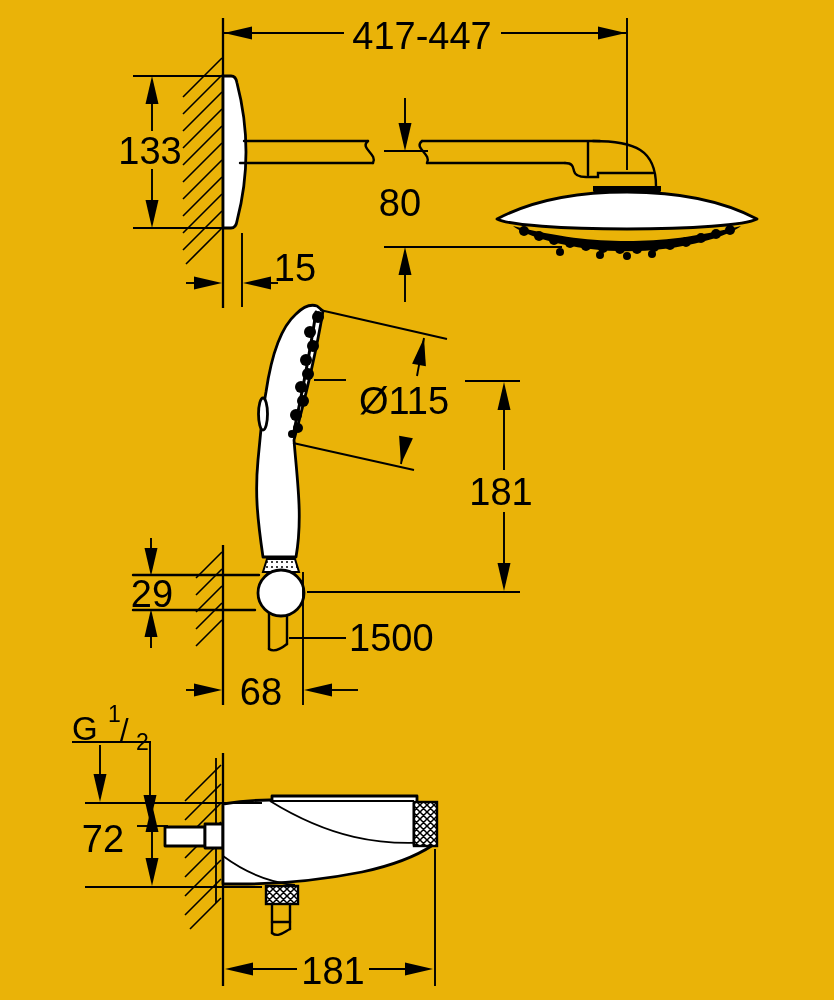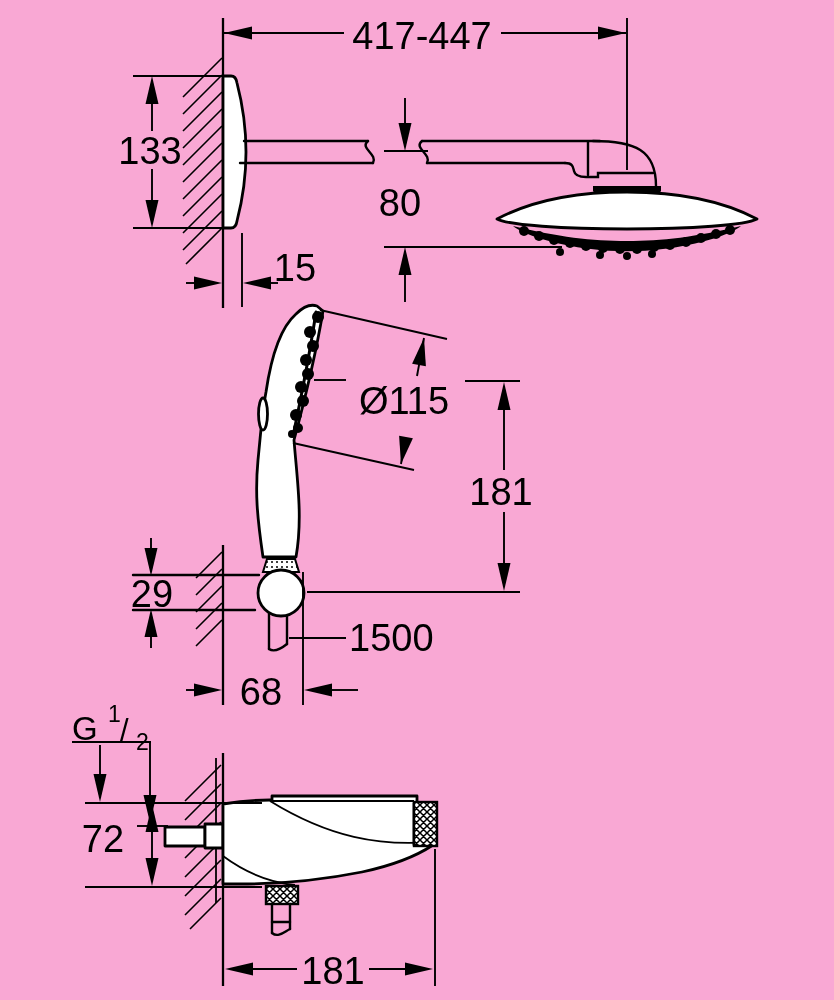--- a/index.html
+++ b/index.html
@@ -1,19 +1,19 @@
 <!DOCTYPE html>
 <html><head>
 <meta charset="utf-8">
 <style>
   html,body{margin:0;padding:0;background:#ffffff;}
   .stage{
     position:relative;
     width:834px;height:1000px;
-    background:#f9a8d4;
+    background:#eab308;
     font-family:"Liberation Sans", sans-serif;
     overflow:hidden;
   }
   svg{position:absolute;left:0;top:0;}
   .outline{fill:#ffffff;stroke:#000;stroke-width:2.8;stroke-linejoin:round;}
   .heavy{fill:none;stroke:#000;stroke-width:3;stroke-linejoin:round;stroke-linecap:round;}
   .obj{fill:none;stroke:#000;stroke-width:2.4;stroke-linecap:round;}
   .thin{fill:none;stroke:#000;stroke-width:1.8;}
   .wall{fill:none;stroke:#000;stroke-width:2.3;}
   .hatch{fill:none;stroke:#000;stroke-width:1.6;}

